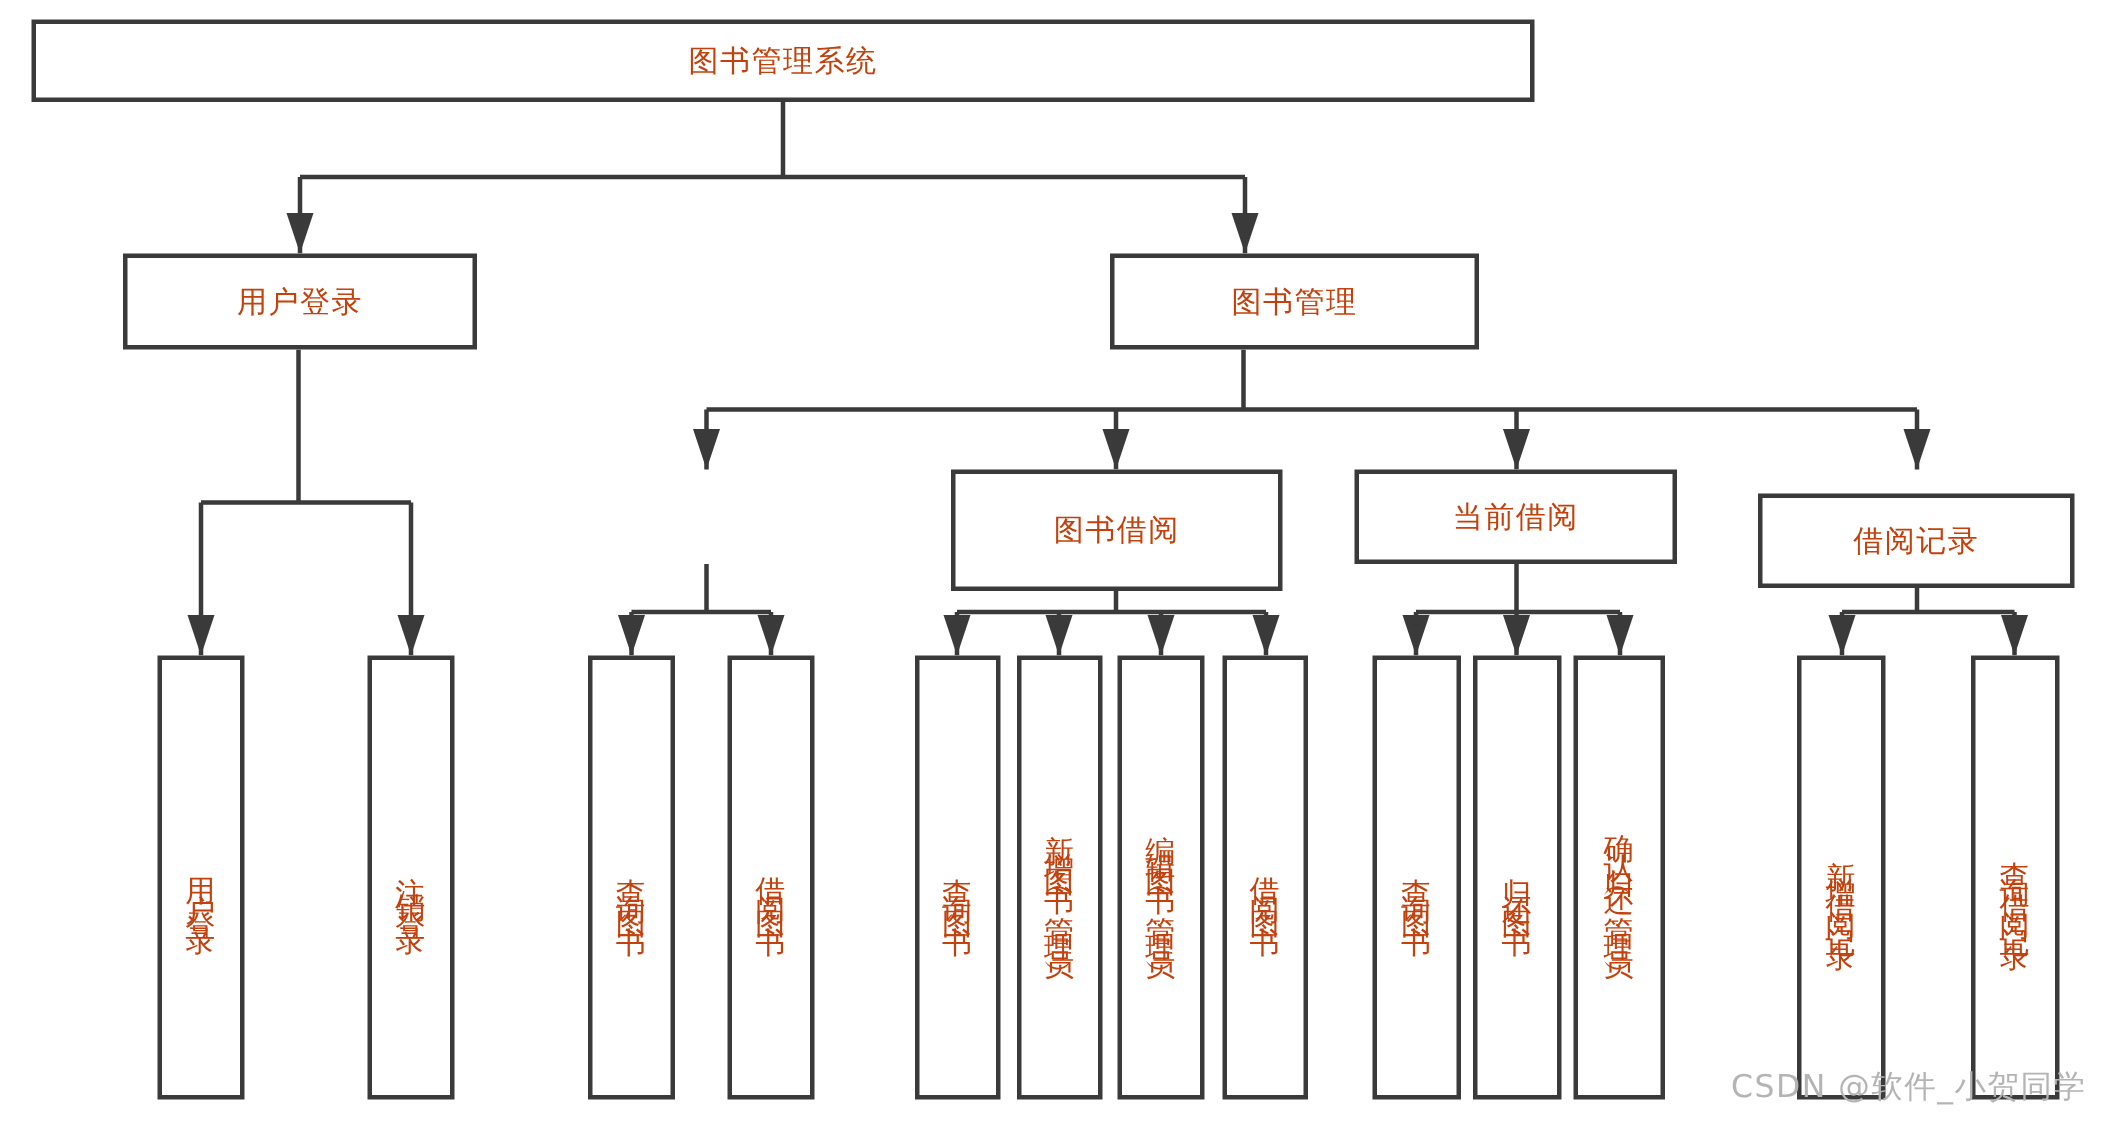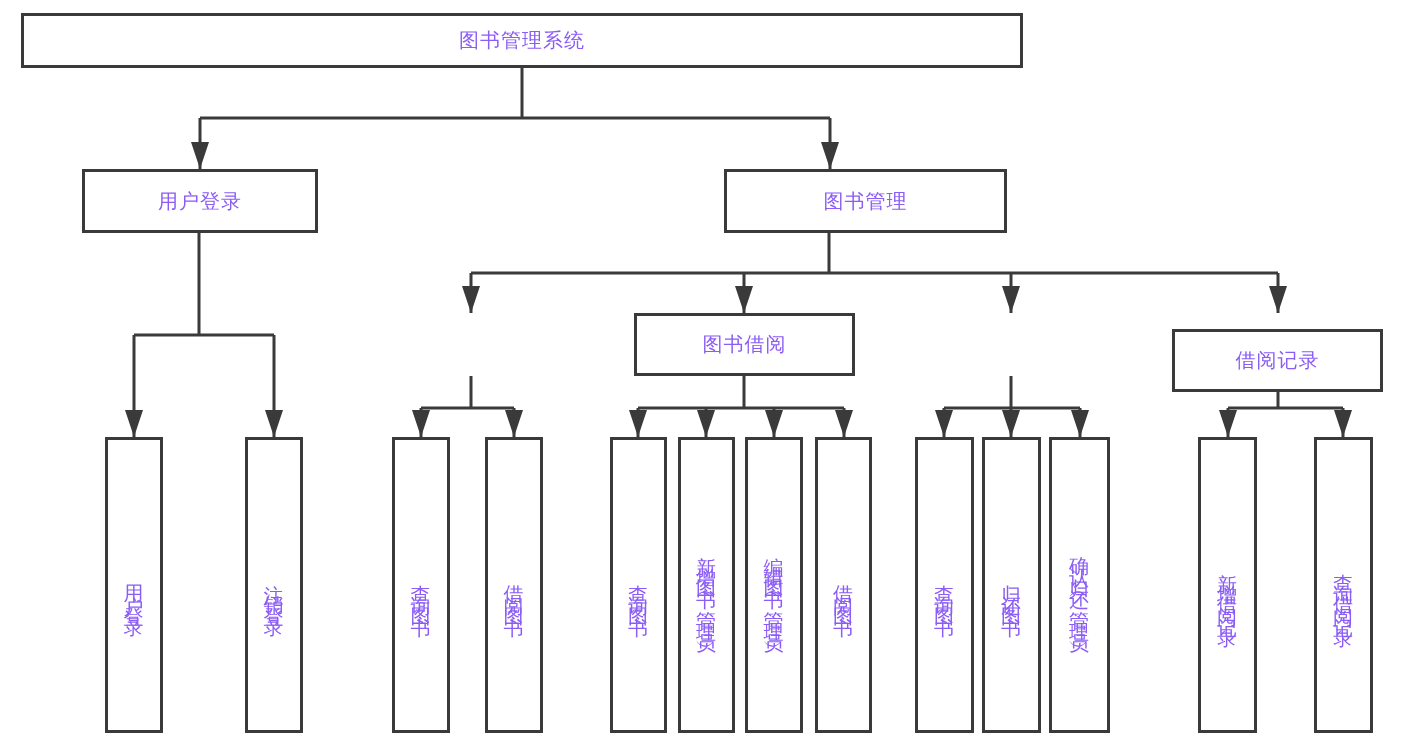--- a/index.html
+++ b/index.html
@@ -17,21 +17,21 @@
     width: 1405px; height: 747px;
   }
   .node {
     position: absolute;
     box-sizing: border-box;
     border: 3px solid #3a3a3a;
     background: #ffffff;
     display: flex;
     align-items: center;
     justify-content: center;
-    color: #8b5cf6;
+    color: #c2410c;
     font-size: 20px;
     overflow: hidden;
   }
   .h .lbl { letter-spacing: 1px; white-space: nowrap; }
   .v {
     writing-mode: vertical-rl;
     text-orientation: mixed;
   }
   .v .lbl {
     letter-spacing: 11px;
@@ -94,26 +94,29 @@
     </g>
   </svg>
 
   <div class="node h" style="left:21px; top:13px; width:1002px; height:55px">
     <span class="lbl">图书管理系统</span>
   </div>
 
   <div class="node h" style="left:82px; top:169px; width:236px; height:64px">
     <span class="lbl">用户登录</span>
   </div>
-  <div class="node h" style="left:724px; top:169px; width:283px; height:64px">
+  <div class="node h" style="left:740px; top:169px; width:246px; height:64px">
     <span class="lbl">图书管理</span>
   </div>
 
-  <div class="node h" style="left:634px; top:313px; width:221px; height:63px">
+  <div class="node h" style="left:634px; top:313px; width:221px; height:81px">
     <span class="lbl">图书借阅</span>
+  </div>
+  <div class="node h" style="left:903px; top:313px; width:215px; height:63px">
+    <span class="lbl">当前借阅</span>
   </div>
   <div class="node h" style="left:1172px; top:329px; width:211px; height:63px">
     <span class="lbl">借阅记录</span>
   </div>
 
   <div class="node v" style="left:105px; top:437px; width:58px; height:296px">
     <span class="lbl">用户登录</span>
   </div>
   <div class="node v" style="left:245px; top:437px; width:58px; height:296px">
     <span class="lbl">注销登录</span>
@@ -149,14 +152,15 @@
     <span class="lbl">确认归还（管理员）</span>
   </div>
 
   <div class="node v" style="left:1198px; top:437px; width:59px; height:296px">
     <span class="lbl">新增借阅记录</span>
   </div>
   <div class="node v" style="left:1314px; top:437px; width:59px; height:296px">
     <span class="lbl">查询借阅记录</span>
   </div>
 
+  <div class="watermark">CSDN @软件_小贺同学</div>
 
 </div>
 
 </body></html>

